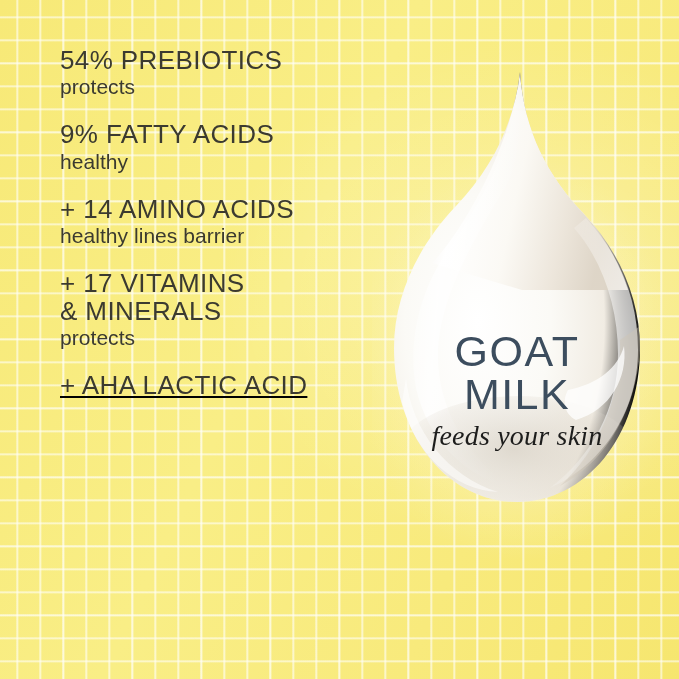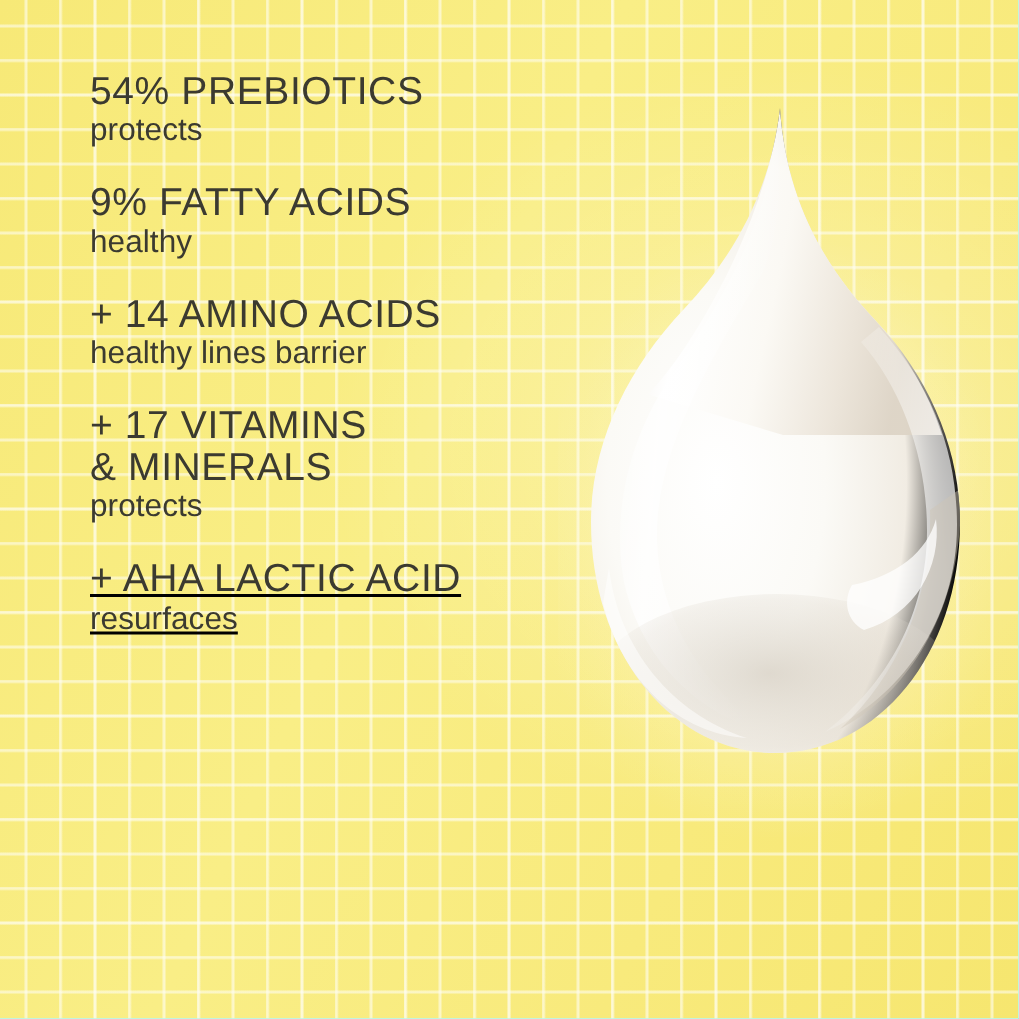--- a/index.html
+++ b/index.html
@@ -173,21 +173,20 @@
     </div>
 
     <div class="benefit">
       <p class="benefit-title">+ 17 VITAMINS
 &amp; MINERALS</p>
       <p class="benefit-desc">protects</p>
     </div>
 
     <div class="benefit">
       <p class="benefit-title">+ AHA LACTIC ACID</p>
-      <p class="benefit-desc">resurfaces</p>
     </div>
 
   </div>
 
   <div class="droplet-wrap">
 
     <svg class="droplet-svg" viewBox="0 0 290 500" preserveAspectRatio="none">
       <defs>
 
         <radialGradient id="bodyFill" cx="34%" cy="58%" r="78%">
@@ -276,16 +275,21 @@
 
         <path d="M196,332 C226,326 246,310 252,288
                  C256,320 238,352 204,362
                  C192,356 190,342 196,332 Z" fill="#ffffff" opacity="0.75"></path>
 
         <path d="M34,320 C40,374 76,418 126,434
                  C82,432 42,396 30,344 Z" fill="#ffffff" opacity="0.5"></path>
       </g>
     </svg>
 
+    <div class="droplet-text" style="top:272px;">
+      <p class="brand-line">GOAT</p>
+      <p class="brand-line second">MILK</p>
+      <p class="tagline">feeds your skin</p>
+    </div>
 
   </div>
 
 </div>
 
 </body></html>

